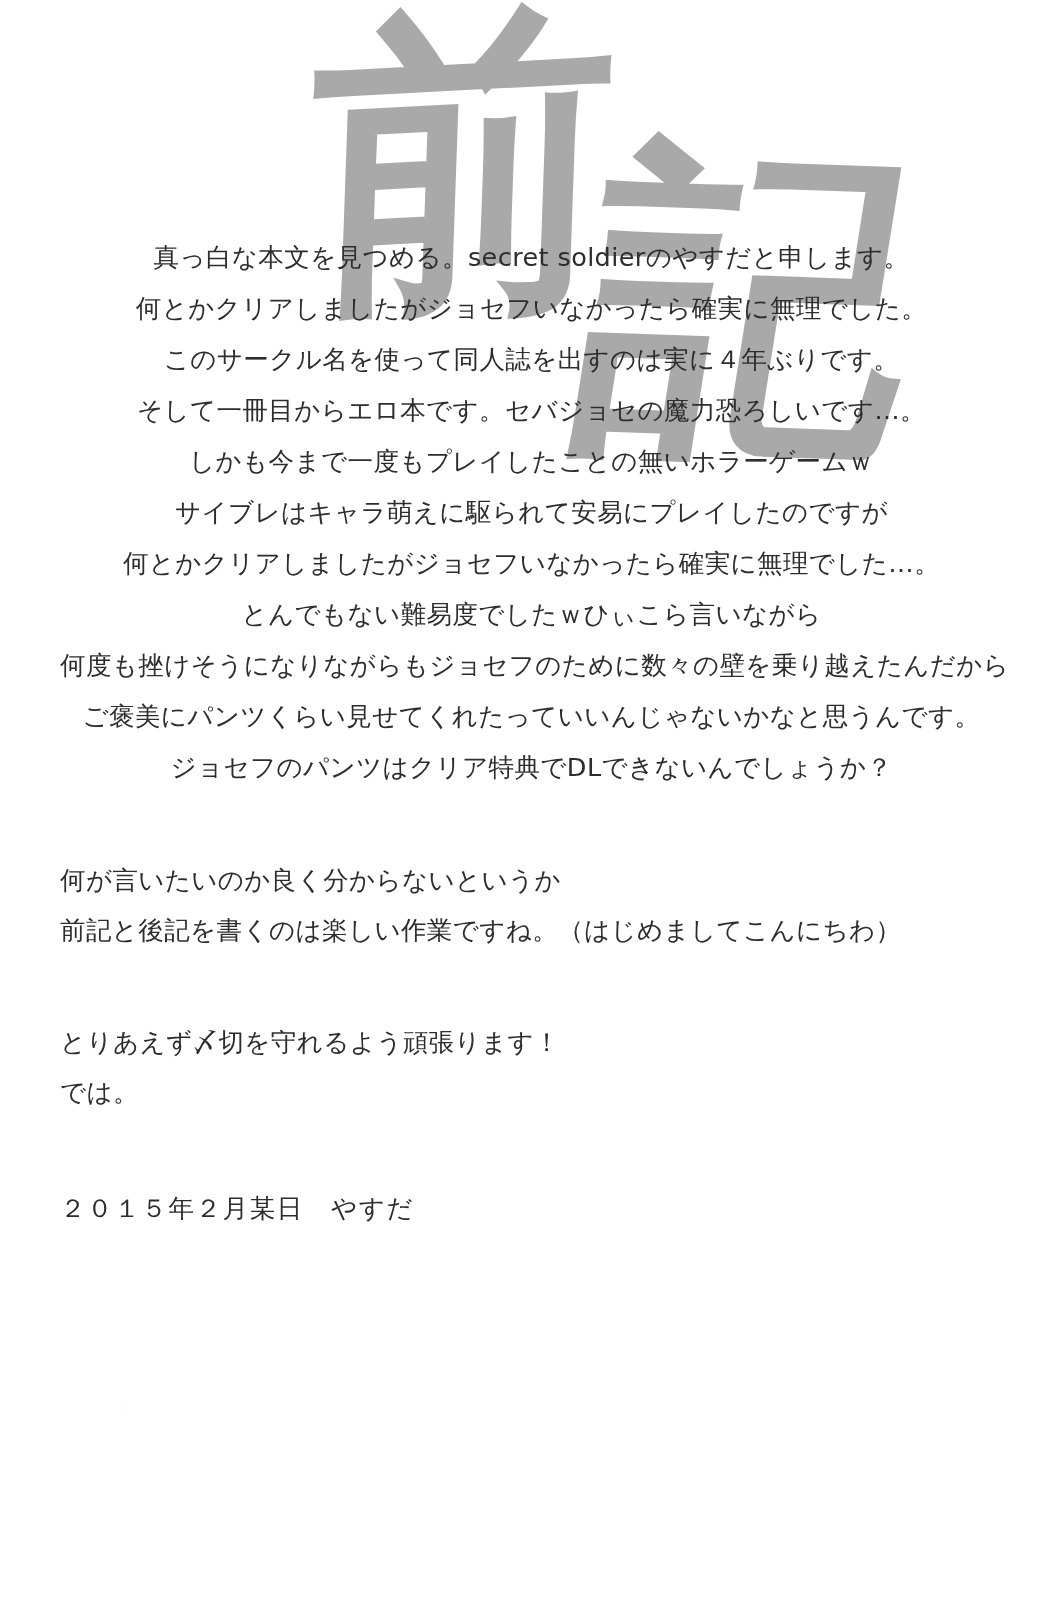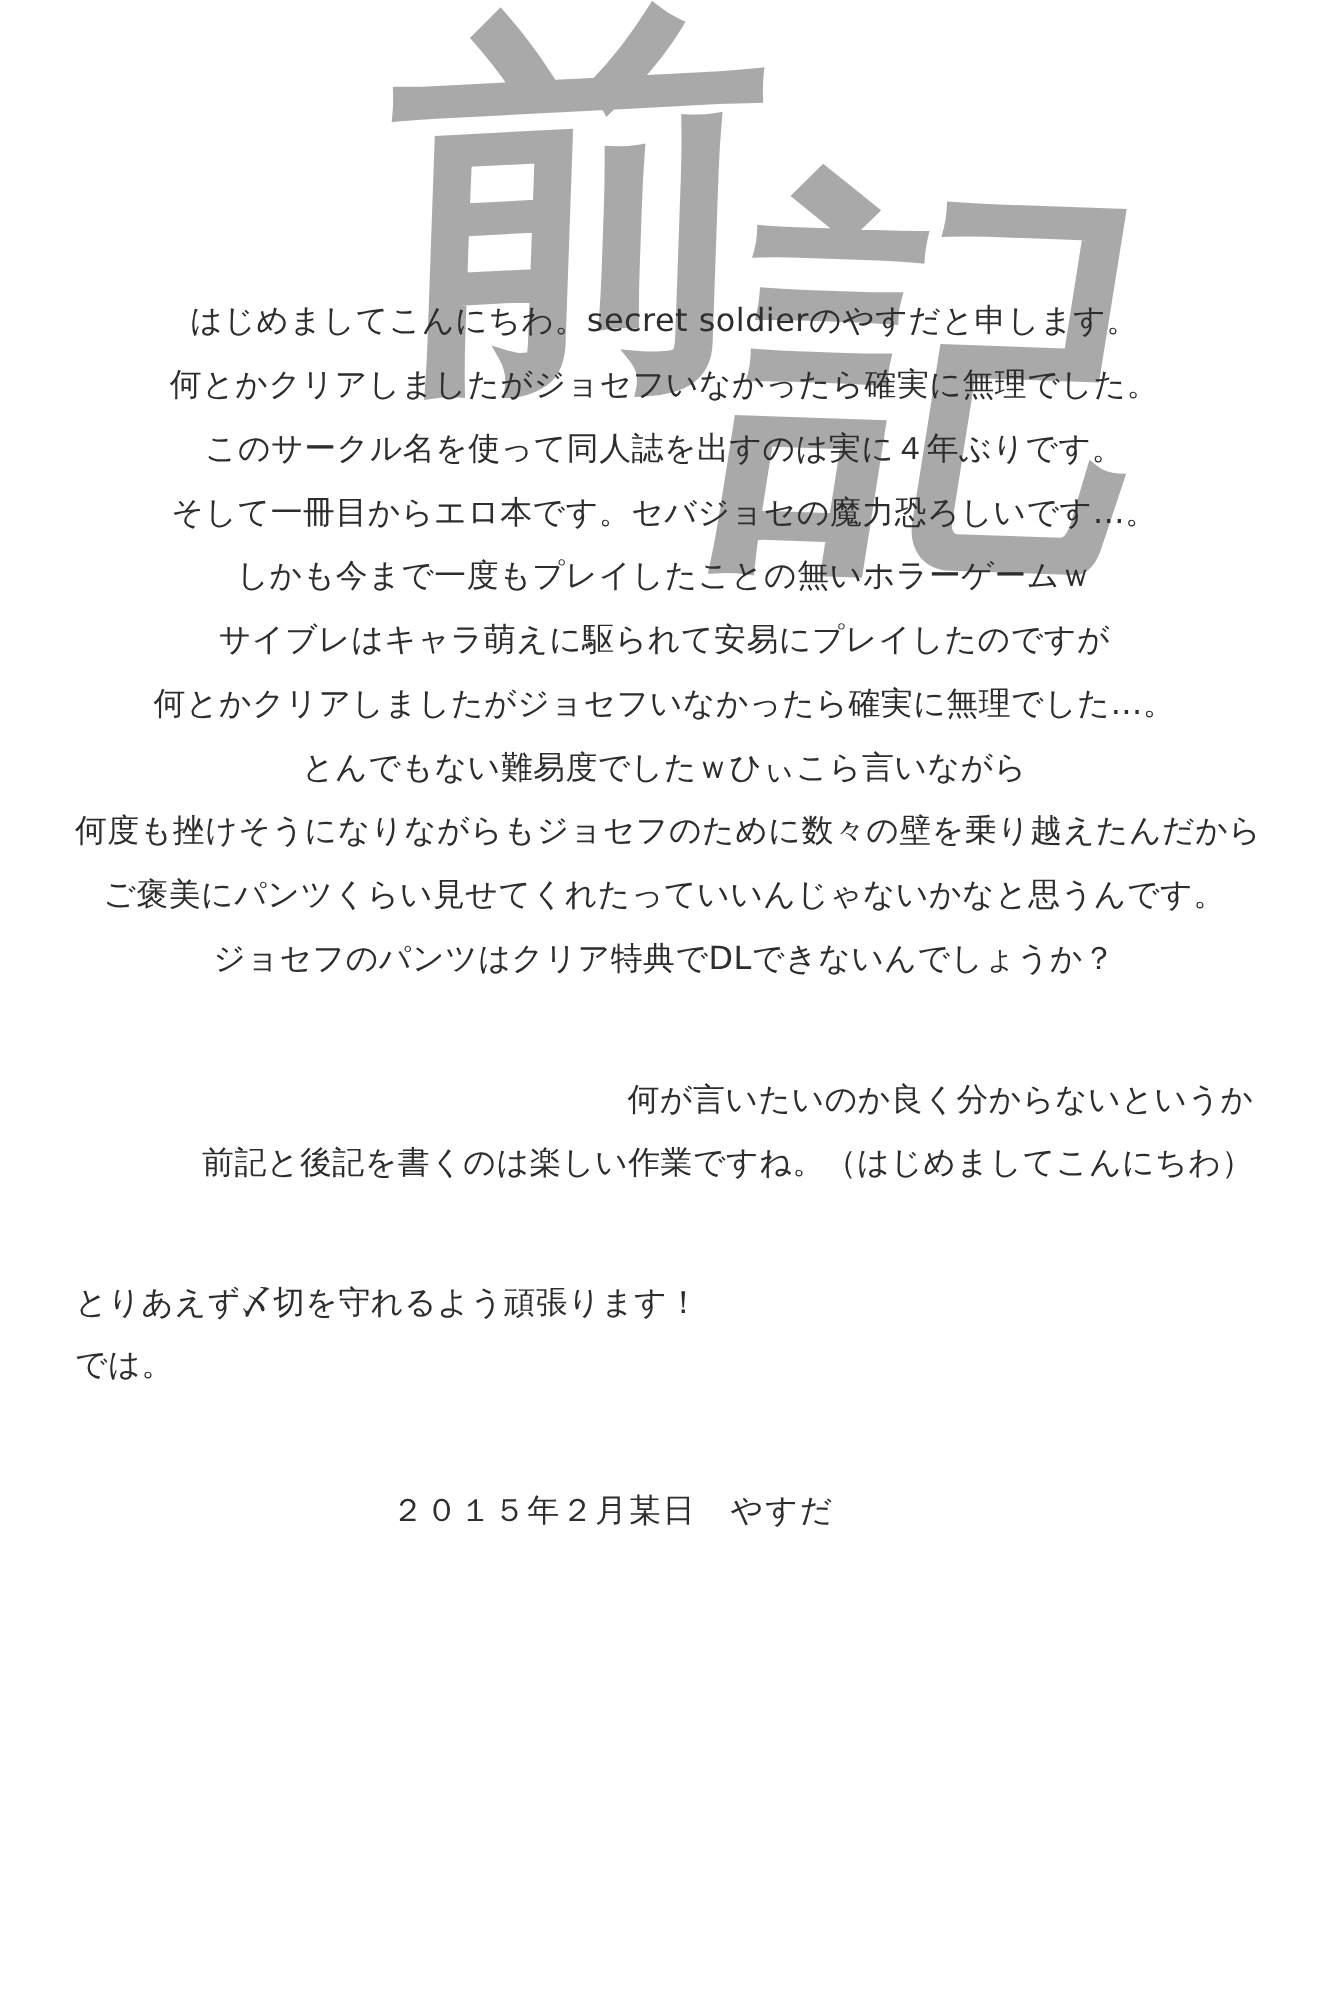--- a/index.html
+++ b/index.html
@@ -70,36 +70,36 @@
   }
 
   .block-gap-lg {
     height: 62px;
   }
   .block-gap-md {
     height: 58px;
   }
 
   .closing {
-    text-align: right;
+    text-align: left;
   }
   .closing .para-line {
     line-height: 50px;
   }
 
   .sign-off {
     margin-top: 4px;
   }
   .sign-off .para-line {
     line-height: 50px;
   }
 
   .signature-row {
     margin-top: 74px;
-    text-align: center;
+    text-align: left;
     padding-right: 82px;
   }
   .signature-row .signature {
     font-size: 25.5px;
     letter-spacing: 1.6px;
     color: #2d2d2d;
     white-space: nowrap;
   }
 
   
@@ -120,21 +120,21 @@
 <div class="brush-layer">
   <div class="brush-glyph one">前</div>
   <div class="brush-glyph two">記</div>
 </div>
 
 <div class="paper-noise"></div>
 
 <div class="page">
 
   <div class="afterword-body">
-    <div class="para-line">はじめましてこんにちわ。secret soldierのやすだと申します。</div>
+    <div class="para-line">真っ白な本文を見つめる。secret soldierのやすだと申します。</div>
     <div class="para-line">何とかクリアしましたがジョセフいなかったら確実に無理でした。</div>
     <div class="para-line">このサークル名を使って同人誌を出すのは実に４年ぶりです。</div>
     <div class="para-line">そして一冊目からエロ本です。セバジョセの魔力恐ろしいです…。</div>
     <div class="para-line">しかも今まで一度もプレイしたことの無いホラーゲームｗ</div>
     <div class="para-line">サイブレはキャラ萌えに駆られて安易にプレイしたのですが</div>
     <div class="para-line">何とかクリアしましたがジョセフいなかったら確実に無理でした…。</div>
     <div class="para-line">とんでもない難易度でしたｗひぃこら言いながら</div>
     <div class="para-line">何度も挫けそうになりながらもジョセフのために数々の壁を乗り越えたんだから</div>
     <div class="para-line">ご褒美にパンツくらい見せてくれたっていいんじゃないかなと思うんです。</div>
     <div class="para-line">ジョセフのパンツはクリア特典でDLできないんでしょうか？</div>

